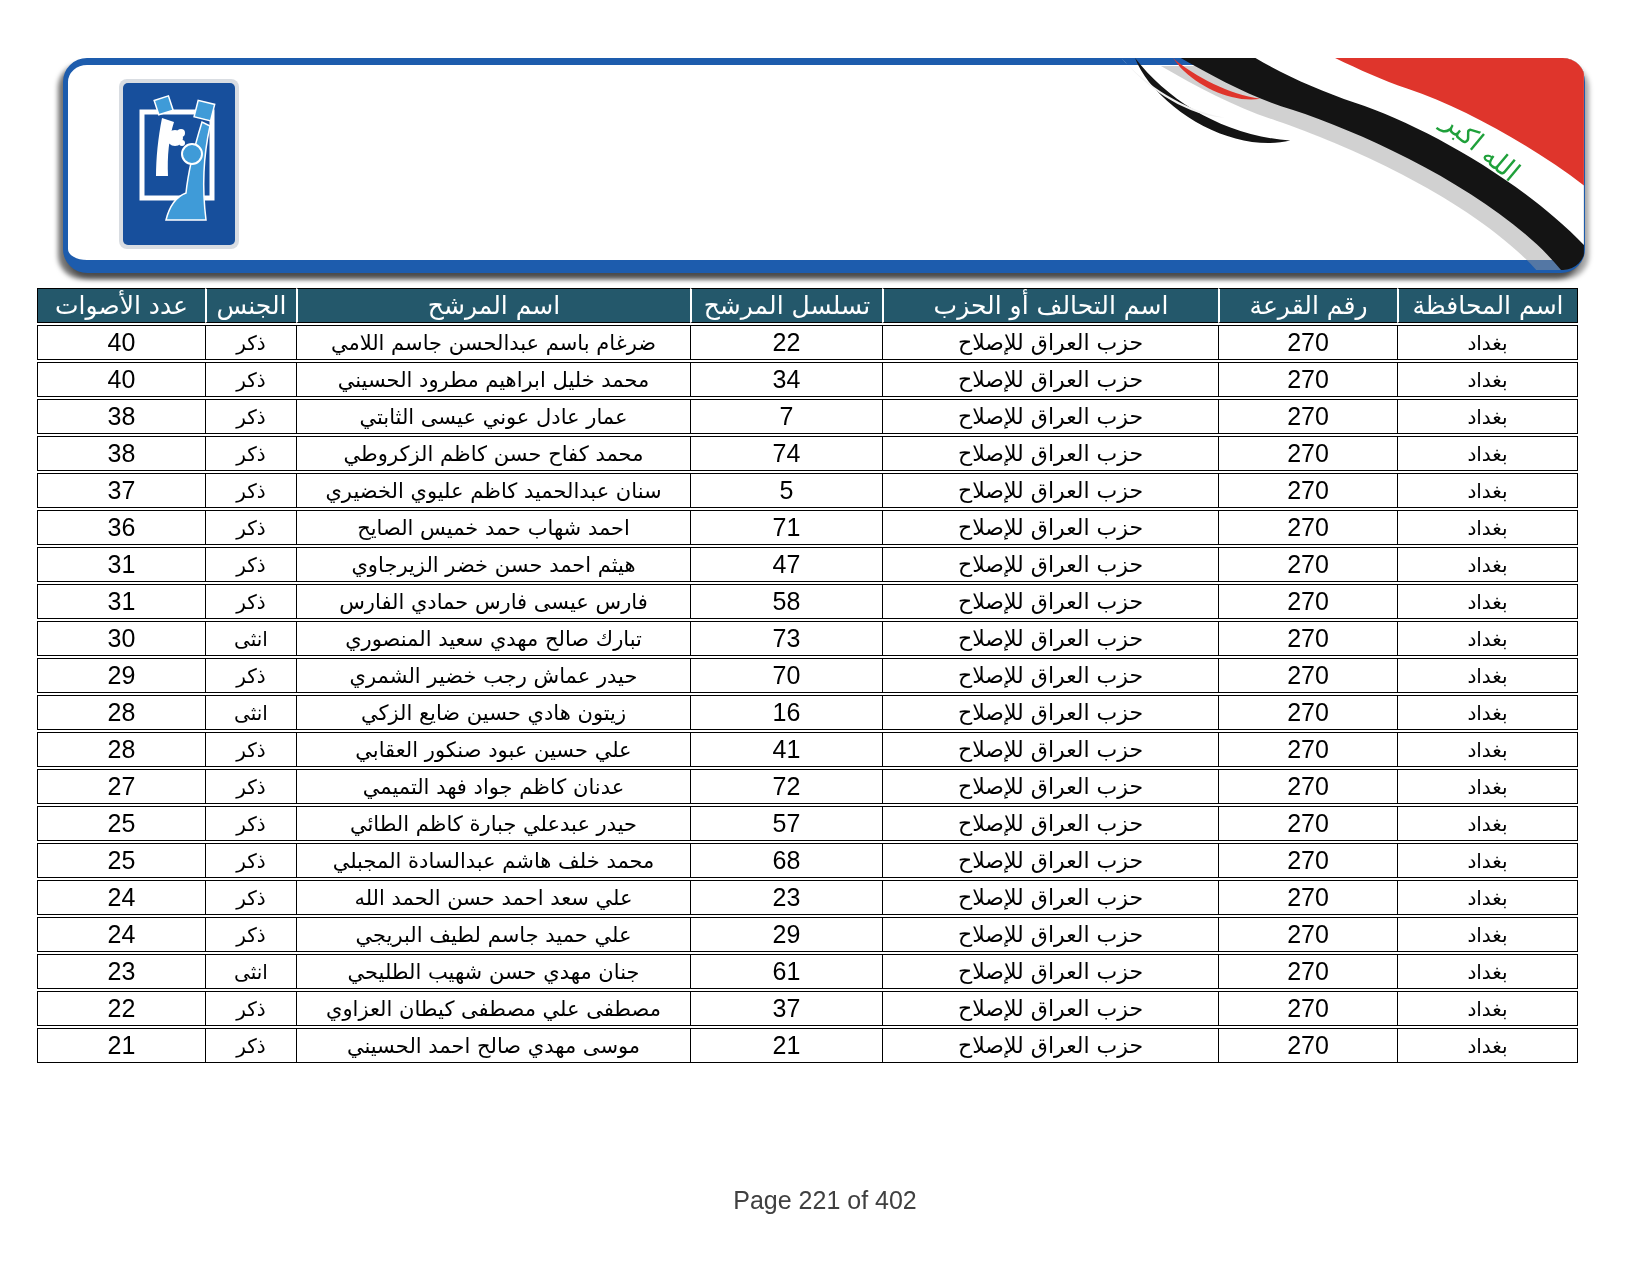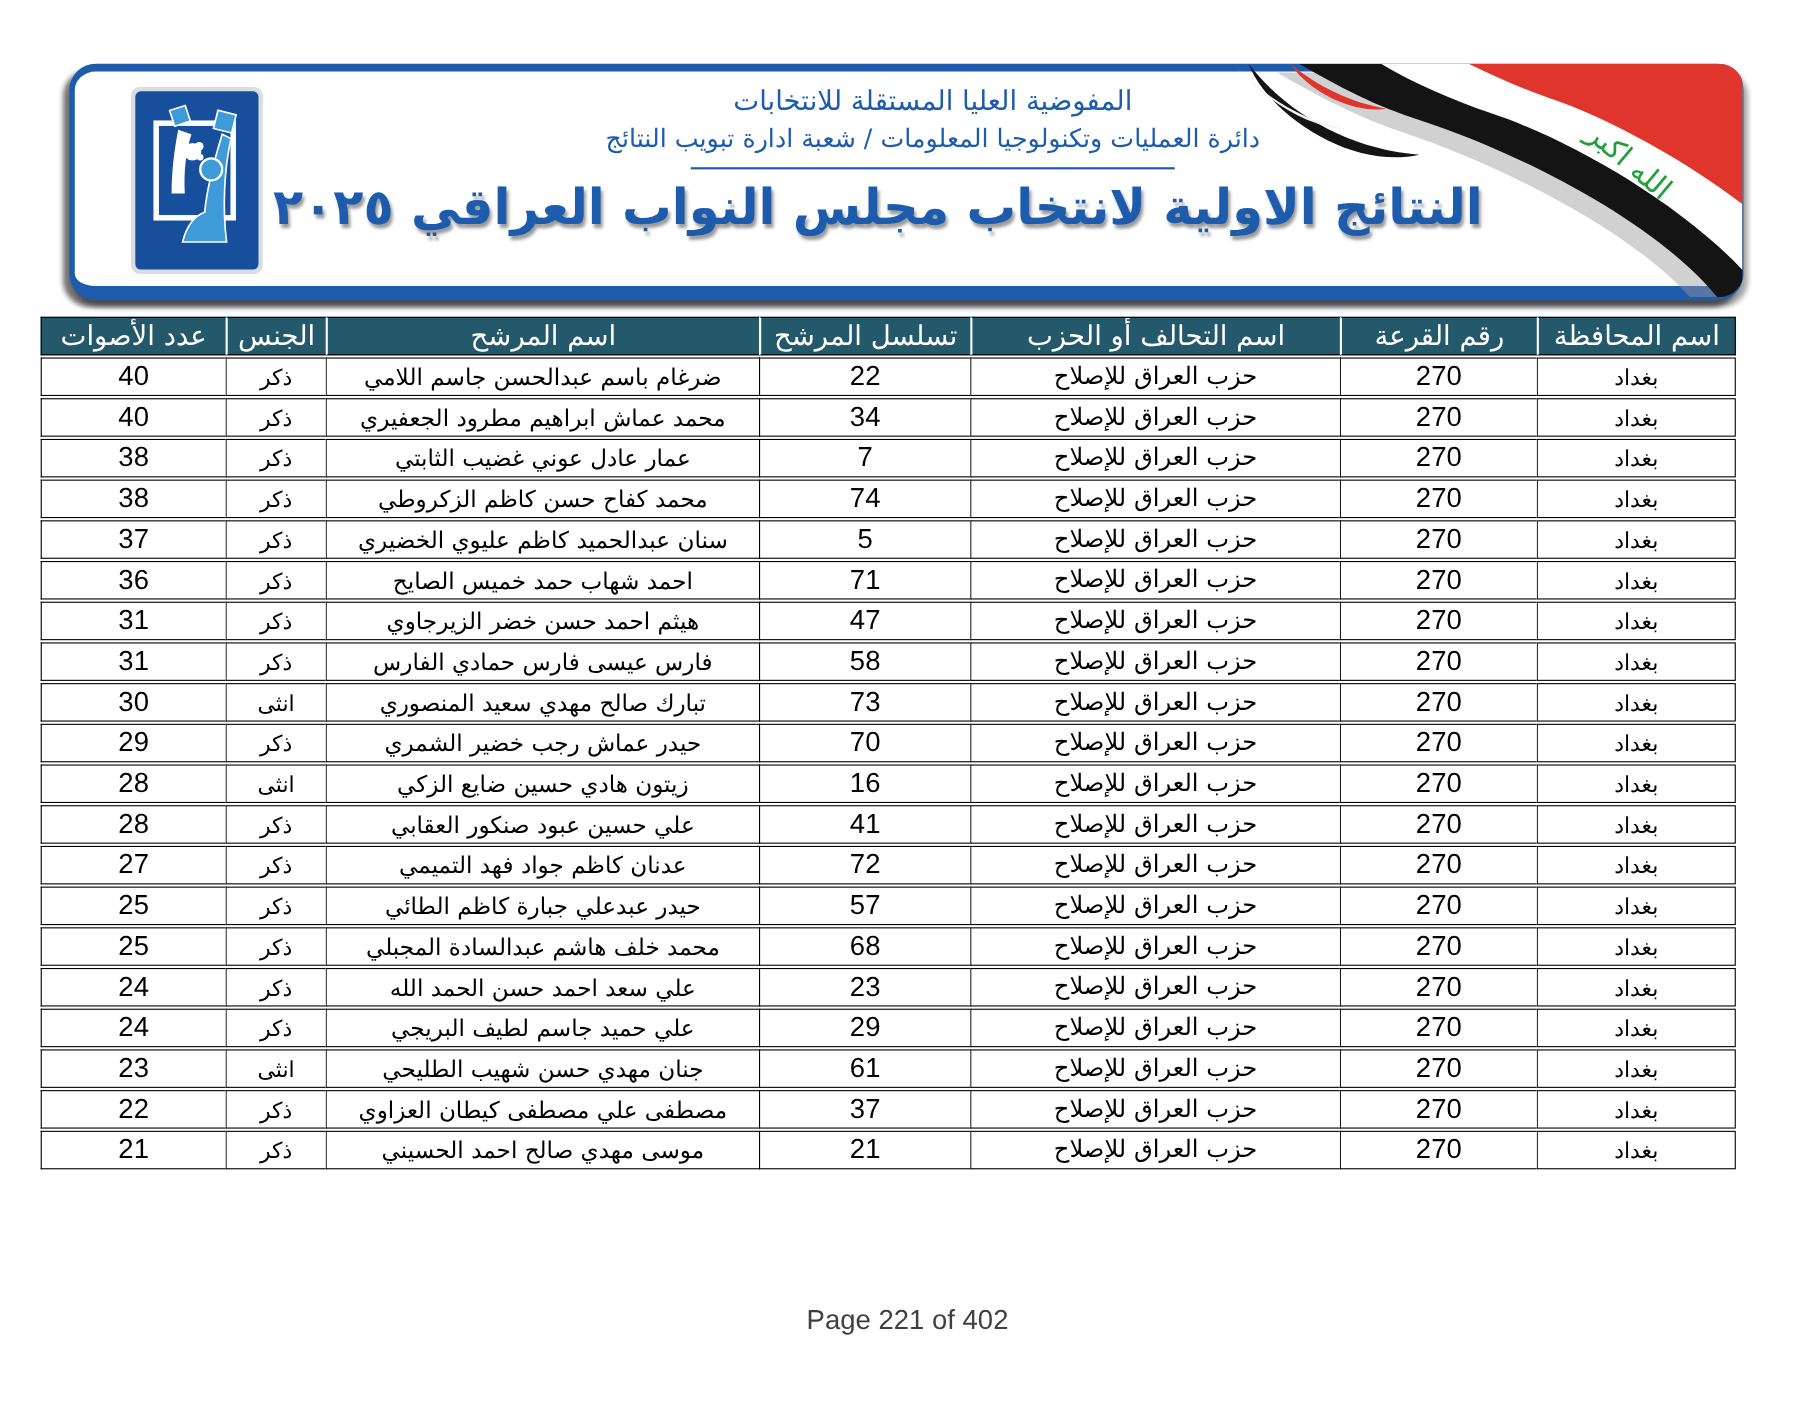--- a/index.html
+++ b/index.html
@@ -98,26 +98,20 @@
         <path d="M44,40 C40,60 38,80 38,98 L50,98 C49,78 51,60 56,44 Z" fill="#ffffff"></path>
         <circle cx="57" cy="60" r="8" fill="#ffffff"></circle>
         <rect x="78" y="24" width="17" height="17" fill="#3f9bd8" stroke="#ffffff" stroke-width="1.5" transform="rotate(14 86 32)"></rect>
         <path d="M84,44 C76,70 70,95 68,115 C60,118 52,126 48,142 L88,142 C84,110 86,75 92,48 Z" fill="#3f9bd8" stroke="#ffffff" stroke-width="1.5"></path>
         <circle cx="74" cy="76" r="10" fill="#3f9bd8" stroke="#ffffff" stroke-width="2"></circle>
         <circle cx="63" cy="55" r="4" fill="#ffffff"></circle>
         <circle cx="64" cy="65" r="3" fill="#ffffff"></circle>
       </svg>
     </div>
 
-    <div class="head-text">
-      <div class="org1">المفوضية العليا المستقلة للانتخابات</div>
-      <div class="org2">دائرة العمليات وتكنولوجيا المعلومات / شعبة ادارة تبويب النتائج</div>
-      <div class="head-rule"></div>
-      <div class="main-title">النتائج الاولية لانتخاب مجلس النواب العراقي ٢٠٢٥</div>
-    </div>
 
     <div class="flagwrap">
       <svg width="465" height="212" viewBox="0 0 465 213">
         <path d="M52,0 C90,22 128,42 168,55 C248,82 378,142 436,213 L465,213 L465,0 Z" fill="#9a9a9a" opacity="0.45" transform="translate(-12,8)"></path>
         <path d="M60,0 C95,20 132,40 172,52 C252,78 382,140 442,213 L465,213 L465,0 Z" fill="#141414"></path>
         <path d="M135,0 C165,18 200,33 235,45 C305,68 405,125 465,188 L465,0 Z" fill="#ffffff"></path>
         <path d="M215,0 C240,12 262,22 288,31 C345,50 415,90 465,128 L465,0 Z" fill="#df352c"></path>
         <path d="M14,0 C48,44 104,78 170,83 C122,94 62,66 28,24 C22,16 17,8 14,0 Z" fill="#141414"></path>
         <path d="M0,0 C26,28 62,52 104,60 C68,58 30,34 4,4 Z" fill="#f2f2f2"></path>
         <path d="M52,0 C76,20 108,36 140,41 C112,45 80,30 60,10 Z" fill="#df352c"></path>
@@ -158,30 +152,30 @@
           <td class="c-num">22</td>
           <td class="c-name">ضرغام باسم عبدالحسن جاسم اللامي</td>
           <td class="c-gender">ذكر</td>
           <td class="c-num">40</td>
         </tr>
         <tr>
           <td class="c-gov">بغداد</td>
           <td class="c-num">270</td>
           <td class="c-party">حزب العراق للإصلاح</td>
           <td class="c-num">34</td>
-          <td class="c-name">محمد عماش ابراهيم مطرود الجعفيري</td>
+          <td class="c-name">محمد خليل ابراهيم مطرود الحسيني</td>
           <td class="c-gender">ذكر</td>
           <td class="c-num">40</td>
         </tr>
         <tr>
           <td class="c-gov">بغداد</td>
           <td class="c-num">270</td>
           <td class="c-party">حزب العراق للإصلاح</td>
           <td class="c-num">7</td>
-          <td class="c-name">عمار عادل عوني غضيب الثابتي</td>
+          <td class="c-name">عمار عادل عوني عيسى الثابتي</td>
           <td class="c-gender">ذكر</td>
           <td class="c-num">38</td>
         </tr>
         <tr>
           <td class="c-gov">بغداد</td>
           <td class="c-num">270</td>
           <td class="c-party">حزب العراق للإصلاح</td>
           <td class="c-num">74</td>
           <td class="c-name">محمد كفاح حسن كاظم الزكروطي</td>
           <td class="c-gender">ذكر</td>

